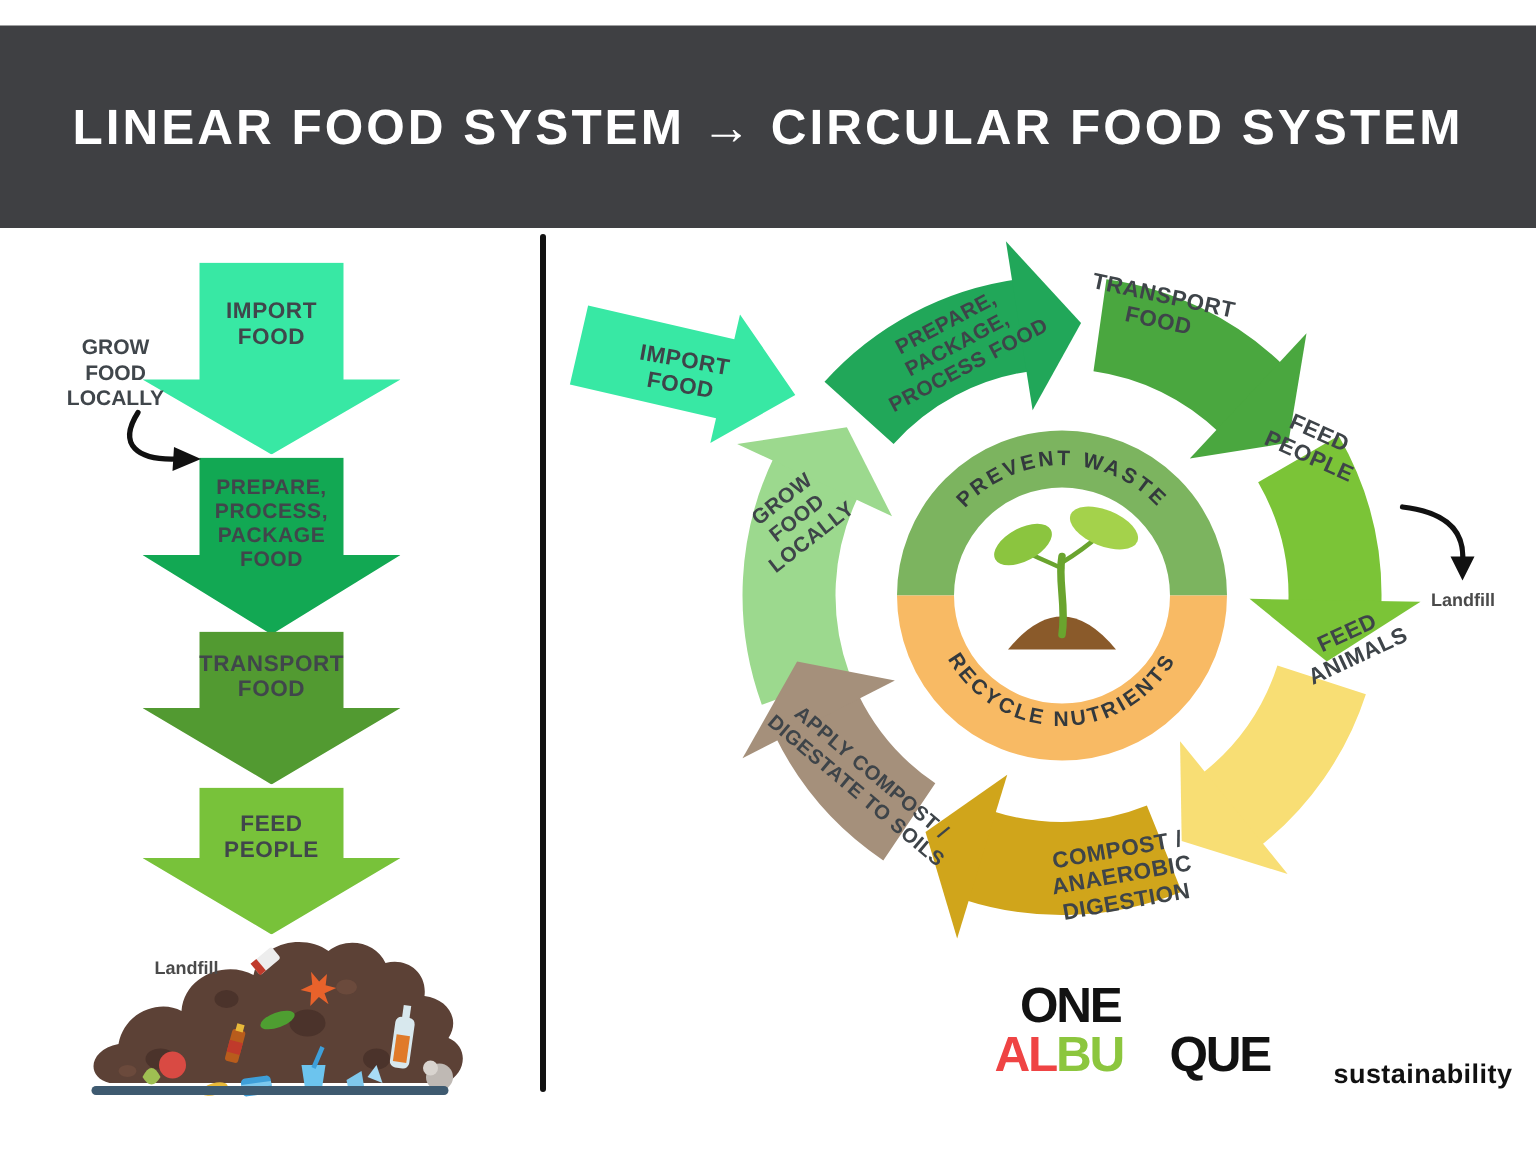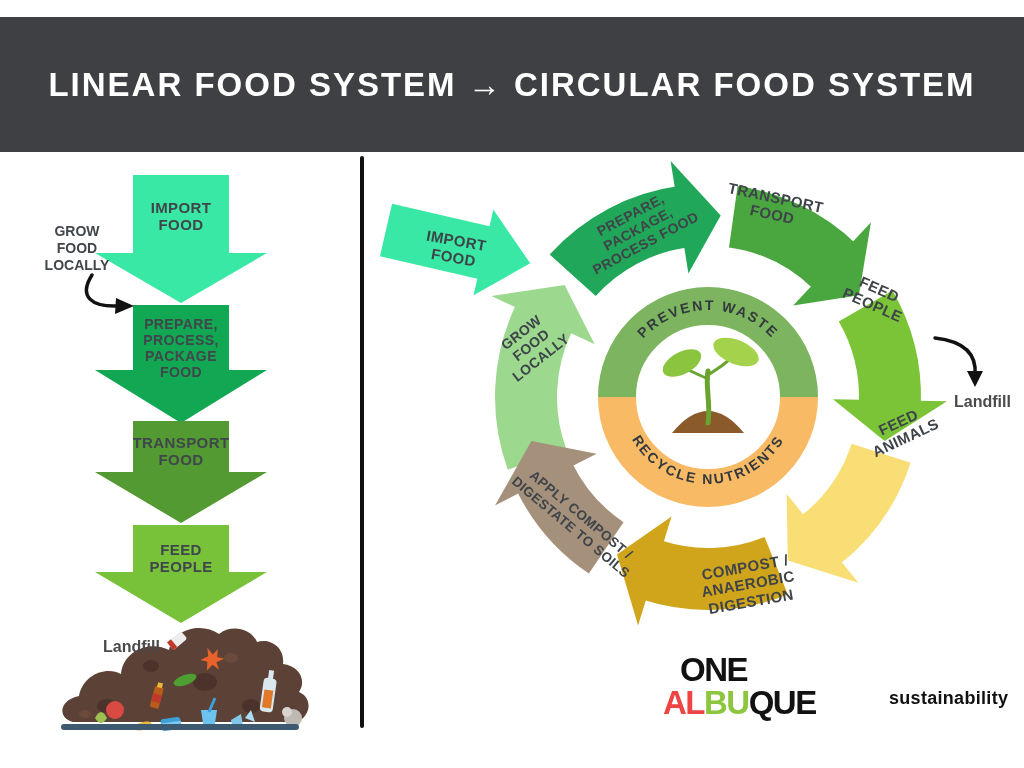--- a/index.html
+++ b/index.html
@@ -28,36 +28,36 @@
   }
   .larrow .lbl{
     font-weight:bold;font-size:15px;line-height:1.15;letter-spacing:.4px;
     color:#40464B;text-align:center;white-space:pre-line;
   }
   .ann{
     position:absolute;font-weight:bold;font-size:14px;line-height:1.2;
     color:#40464B;text-align:center;white-space:pre-line;
   }
   .landfill-lbl{
-    position:absolute;font-weight:bold;font-size:16px;color:#4A4A4A;white-space:nowrap;
+    position:absolute;font-weight:bold;font-size:12px;color:#4A4A4A;white-space:nowrap;
   }
   svg{position:absolute;left:0;top:0;}
   
   .clabel{
     position:absolute;transform:translate(-50%,-50%);
     font-weight:bold;line-height:1.15;letter-spacing:.4px;
     color:#3E4449;text-align:center;white-space:pre-line;pointer-events:none;
   }
   
   .logo{position:absolute;left:663px;top:653px;width:185px;line-height:1.0;}
   .logo div{font-weight:bold;font-size:33px;letter-spacing:-1.5px;white-space:nowrap;}
   .logo .l1{padding-left:17px;}
   .logo .l3{padding-left:66px;}
   .tagline{
-    position:absolute;left:889px;top:688px;
+    position:absolute;left:889px;top:706px;
     font-weight:bold;font-size:18px;letter-spacing:.3px;color:#111;
   }
 </style>
 </head>
 <body>
 
 <div class="header" style="background-color: rgb(63, 64, 67);">
   <div class="title">LINEAR FOOD SYSTEM → CIRCULAR FOOD SYSTEM</div>
 </div>
 
@@ -212,15 +212,15 @@
 ANAEROBIC
 DIGESTION</div>
   <div class="clabel" style="left:214px;top:386px;font-size:13.5px;transform:translate(-50%,-50%) rotate(40deg);">APPLY COMPOST /
 DIGESTATE TO SOILS</div>
 
   <div class="landfill-lbl" style="left:592px;top:258px;">Landfill</div>
 </div>
 
 <div class="logo">
   <div class="l1" style="color:#121212;">ONE</div>
-  <div class="l2"><span style="color:#ef4444;">AL</span><span style="color: rgb(140, 198, 62); margin-top: 36px;">BU</span><span style="color:#121212;">QUE</span></div>
+  <div class="l2"><span style="color:#ef4444;">AL</span><span style="color: rgb(140, 198, 62); margin-top: 36px;">BU</span><span style="color:#121212;padding-left:31px;">QUE</span></div>
 </div>
 <div class="tagline">sustainability</div>
 
 </body></html>

